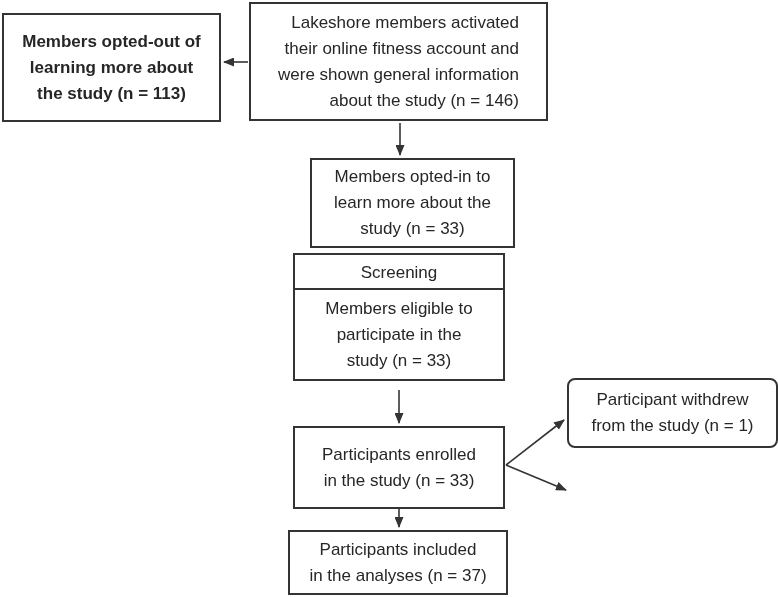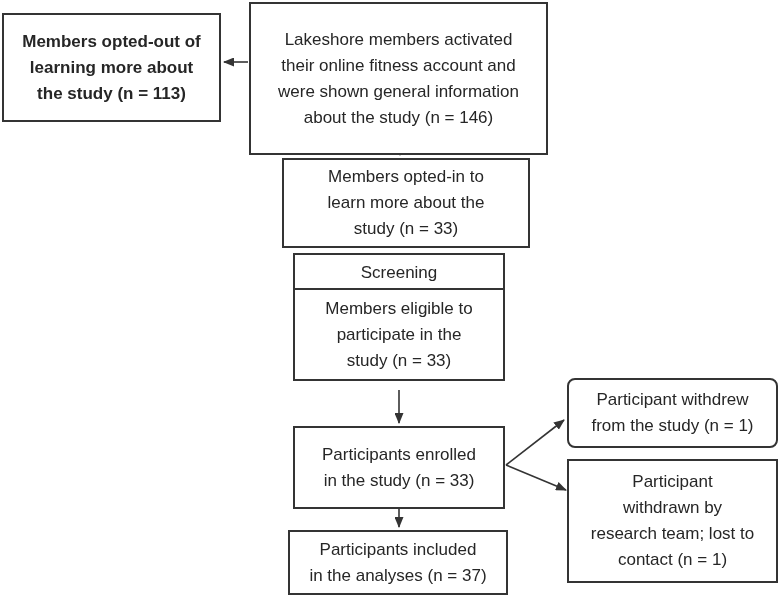--- a/index.html
+++ b/index.html
@@ -61,34 +61,34 @@
       </marker>
     </defs>
     <line x1="248" y1="62" x2="224" y2="62" marker-end="url(#ah)"></line>
     <line x1="400" y1="123" x2="400" y2="155" marker-end="url(#ah)"></line>
     <line x1="399" y1="390" x2="399" y2="423" marker-end="url(#ah)"></line>
     <line x1="399" y1="493" x2="399" y2="527" marker-end="url(#ah)"></line>
     <line x1="506" y1="465" x2="564" y2="420" marker-end="url(#ah)"></line>
     <line x1="506" y1="465" x2="566" y2="490" marker-end="url(#ah)"></line>
   </svg>
 
-  <div class="node" style="left:249px; top:2px;   width:299px; height:153px;">
+  <div class="node" style="left:249px; top:2px;   width:299px; height:119px;text-align:right;">
     <span class="label">Lakeshore members activated
 their online fitness account and
 were shown general information
 about the study (n = 146)</span>
   </div>
 
   <div class="node" style="left:2px;   top:13px;  width:219px; height:109px;font-weight:bold;">
     <span class="label">Members opted-out of
 learning more about
 the study (n = 113)</span>
   </div>
 
-  <div class="node" style="left:282px; top:158px; width:248px; height:90px;">
+  <div class="node" style="left:310px; top:158px; width:205px; height:90px;">
     <span class="label">Members opted-in to
 learn more about the
 study (n = 33)</span>
   </div>
 
   <div class="node" style="left:293px; top:253px; width:212px; height:39px;">
     <span class="label">Screening</span>
   </div>
 
   <div class="node" style="left:293px; top:288px; width:212px; height:93px;">
@@ -105,20 +105,14 @@
   <div class="node" style="left:288px; top:530px; width:220px; height:65px;">
     <span class="label">Participants included
 in the analyses (n = 37)</span>
   </div>
 
   <div class="node" style="left:567px; top:378px; width:211px; height:70px;border-radius:8px;">
     <span class="label">Participant withdrew
 from the study (n = 1)</span>
   </div>
 
-  <div class="node" style="left:567px; top:459px; width:211px; height:124px;">
-    <span class="label">Participant
-withdrawn by
-research team; lost to
-contact (n = 1)</span>
-  </div>
 
 </div>
 
 </body></html>

